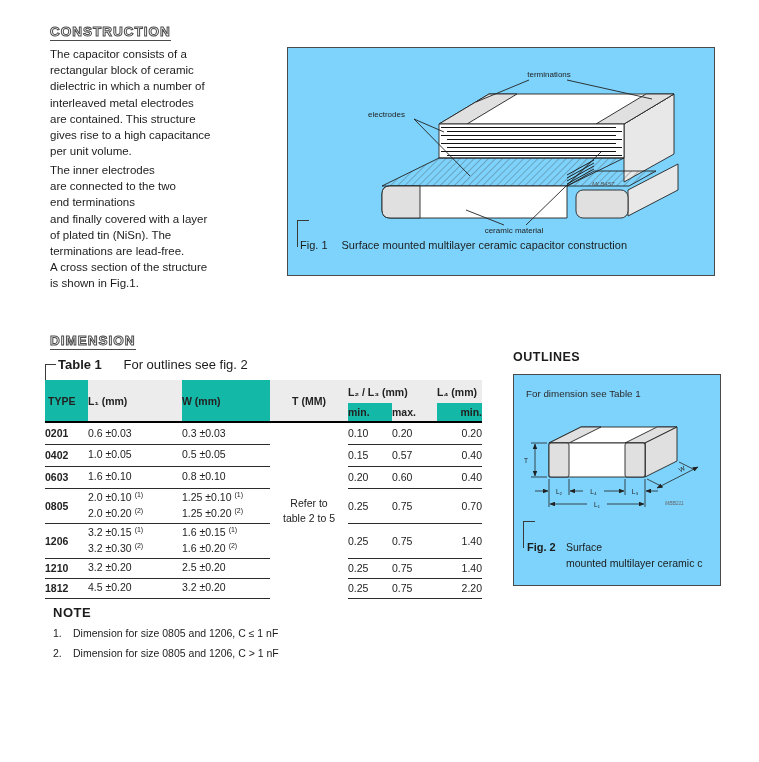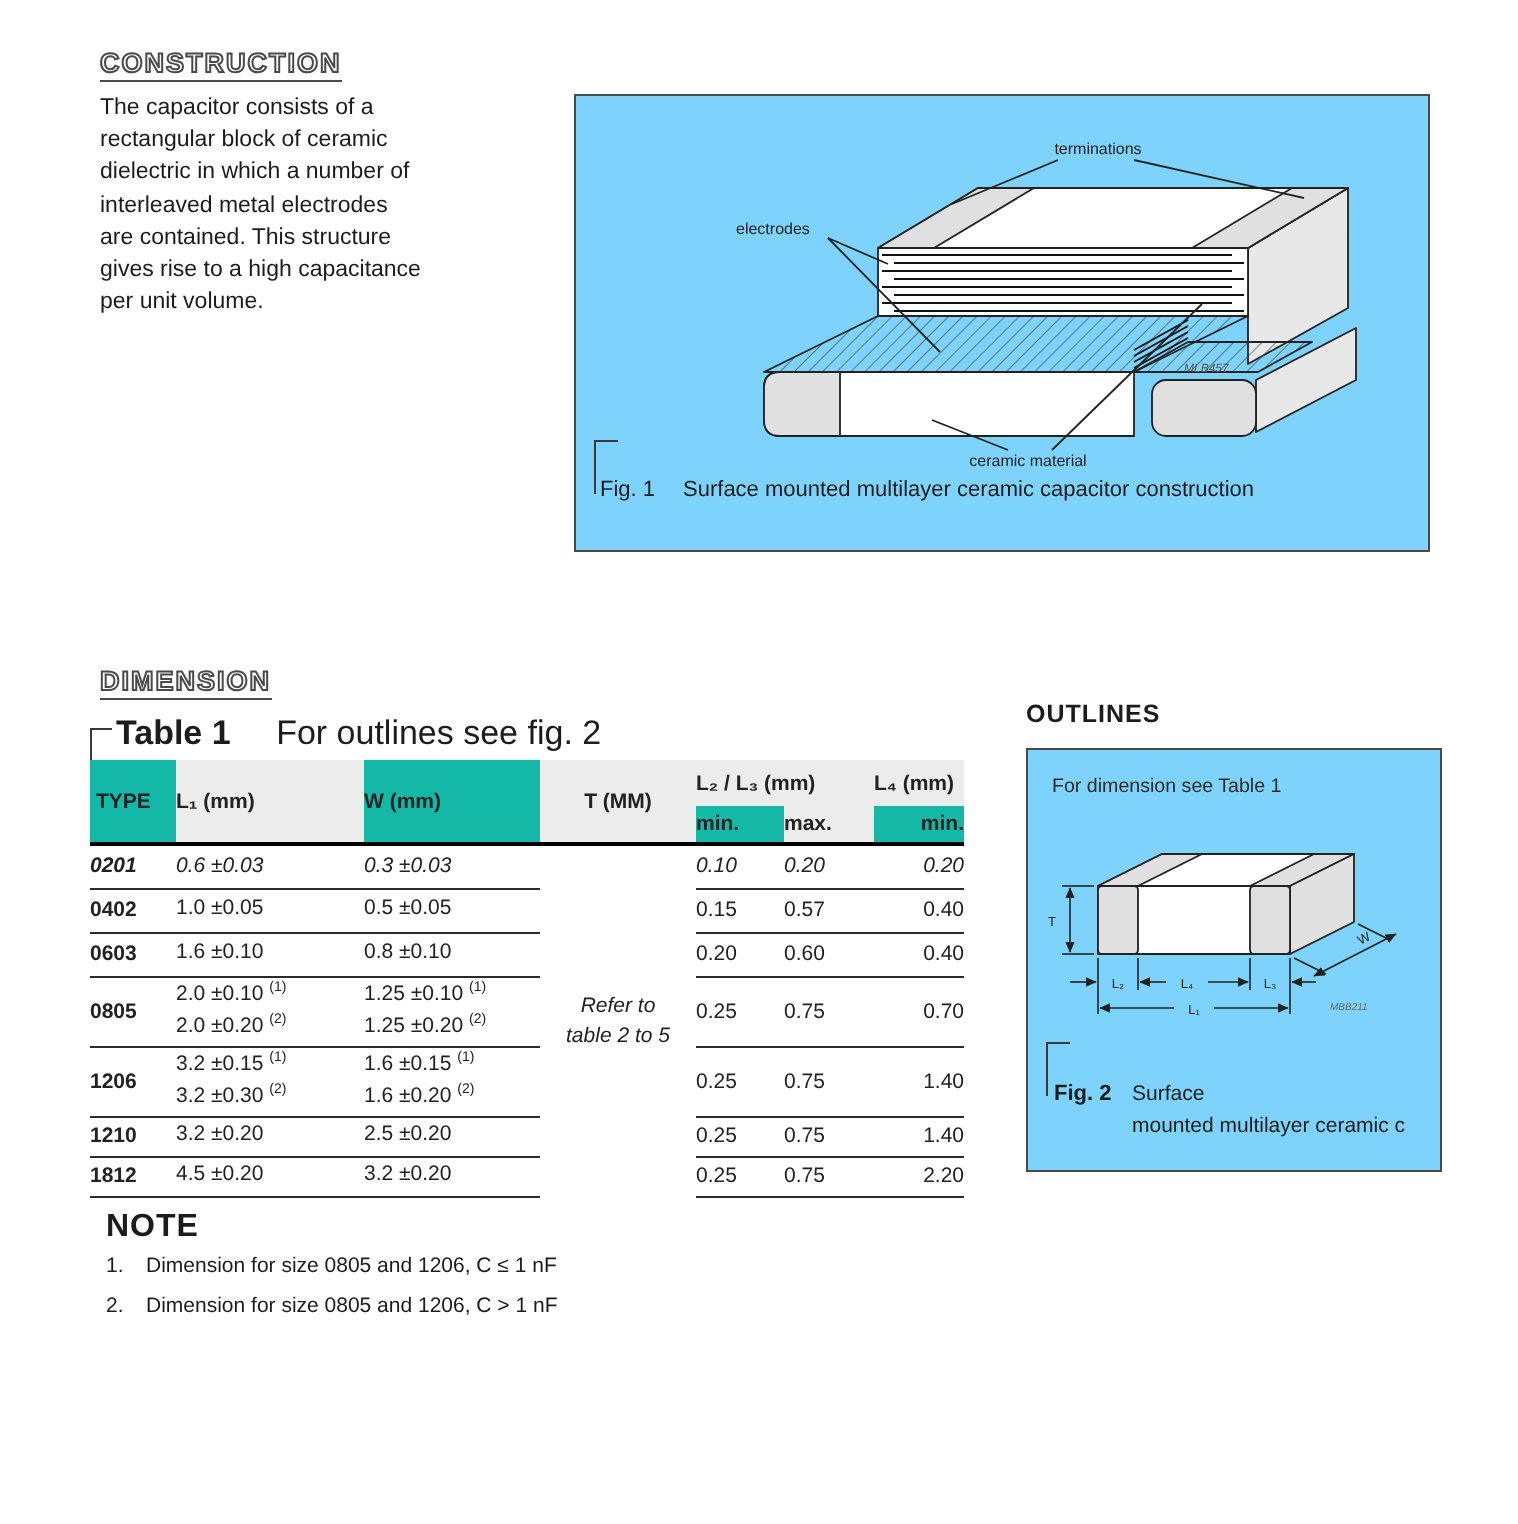--- a/index.html
+++ b/index.html
@@ -13,21 +13,21 @@
 
   .para{position:absolute;width:235px;font-size:11.5px;line-height:16.2px;white-space:pre-line;}
 
   .figbox{position:absolute;border:1px solid #4a4a4a;background:#7dd3fc;overflow:hidden;}
 
   .handle{position:absolute;border-left:1.3px solid #3a3a3a;border-top:1.3px solid #3a3a3a;}
 
   .caption{position:absolute;font-size:11px;display:flex;gap:14px;white-space:nowrap;}
   .cap-label{font-weight:normal;}
 
-  .tbl-label{position:absolute;font-size:17px;white-space:nowrap;}
+  .tbl-label{position:absolute;font-size:13px;white-space:nowrap;}
   .tbl-label .lbl{font-weight:bold;}
   .tbl-label .note{margin-left:18px;}
 
   
   #dim-table{position:absolute;left:45px;top:380px;border-collapse:collapse;table-layout:fixed;
     font-size:10.5px;color:#222;}
   #dim-table td{padding:0;vertical-align:middle;}
   .hc{font-weight:bold;}
   .dark{background:#14b8a6;}
   .light{background:#ececec;}
@@ -41,21 +41,21 @@
   tbody td{border-bottom:1px solid #2b2b2b;}
   td.col-type{font-weight:bold;padding-left:3px;}
   td.col-l1,td.col-w{padding-left:6px;}
   td.col-min,td.col-max{padding-left:4px;}
   td.col-l4{text-align:right;padding-right:5px;}
   td.t-col{border-bottom:none;text-align:center;white-space:pre-line;line-height:15px;}
   .val-line{line-height:15.5px;}
   sup.fnote{font-size:7px;vertical-align:super;line-height:0;}
 
   
-  .note-head{position:absolute;font-size:16px;font-weight:bold;letter-spacing:0.5px;}
+  .note-head{position:absolute;font-size:13px;font-weight:bold;letter-spacing:0.5px;}
   .note-item{position:absolute;font-size:10.5px;display:flex;}
   .note-item .num{width:20px;}
 
   .outlines-head{position:absolute;font-size:12.5px;font-weight:bold;letter-spacing:0.5px;}
   .box-note{position:absolute;font-size:9.8px;color:#2a2a2a;}
   .fig2-line{position:absolute;font-size:10.5px;white-space:nowrap;}
   .fig2-lab{position:absolute;font-size:11px;font-weight:bold;}
 
   svg text{font-family:"Liberation Sans", sans-serif;}
 </style>
@@ -65,20 +65,28 @@
 <div class="page">
 
   <div class="outline-head" style="left:50px;top:24px;">CONSTRUCTION</div>
   <div class="para" style="left:50px;top:46px;">The capacitor consists of a
 rectangular block of ceramic
 dielectric in which a number of
 interleaved metal electrodes
 are contained. This structure
 gives rise to a high capacitance
 per unit volume.</div>
+  <div class="para" style="left:50px;top:162px;">The inner electrodes
+are connected to the two
+end terminations
+and finally covered with a layer
+of plated tin (NiSn). The
+terminations are lead-free.
+A cross section of the structure
+is shown in Fig.1.</div>
 
   <div class="figbox" style="left:287px;top:47px;width:426px;height:227px;">
     <svg style="position:absolute;left:66px;top:18px;" width="350" height="170" viewBox="0 0 350 170">
       <defs>
         <pattern id="hatch" width="5" height="5" patternUnits="userSpaceOnUse" patternTransform="rotate(45)">
           <line x1="0" y1="0" x2="0" y2="5" stroke="#4a4a4a" stroke-width="0.7"></line>
         </pattern>
       </defs>
       <g stroke="#222" stroke-width="0.9" fill="none" stroke-linejoin="round">
         <polygon points="270,58 320,28 320,88 270,116" fill="#e8e8e8"></polygon>
@@ -156,21 +164,21 @@
         <td colspan="2" class="hc light pl4">L₂ / L₃ (mm)</td>
         <td class="hc light pl4">L₄ (mm)</td>
       </tr>
       <tr>
         <td class="hc dark hsub pl4">min.</td>
         <td class="hc light hsub pl4">max.</td>
         <td class="hc dark hsub right">min.</td>
       </tr>
     </thead>
     <tbody id="dim-tbody">
-        <tr style="height: 22px; font-style: italic;">
+        <tr style="height: 22px;">
           <td class="col-type">0201</td>
           <td class="col-l1">
             <div class="val-line">0.6 ±0.03</div>
           </td>
           <td class="col-w">
             <div class="val-line">0.3 ±0.03</div>
           </td>
           <td class="t-col" rowspan="7">Refer to
 table 2 to 5</td>
           <td class="col-min">0.10</td>

